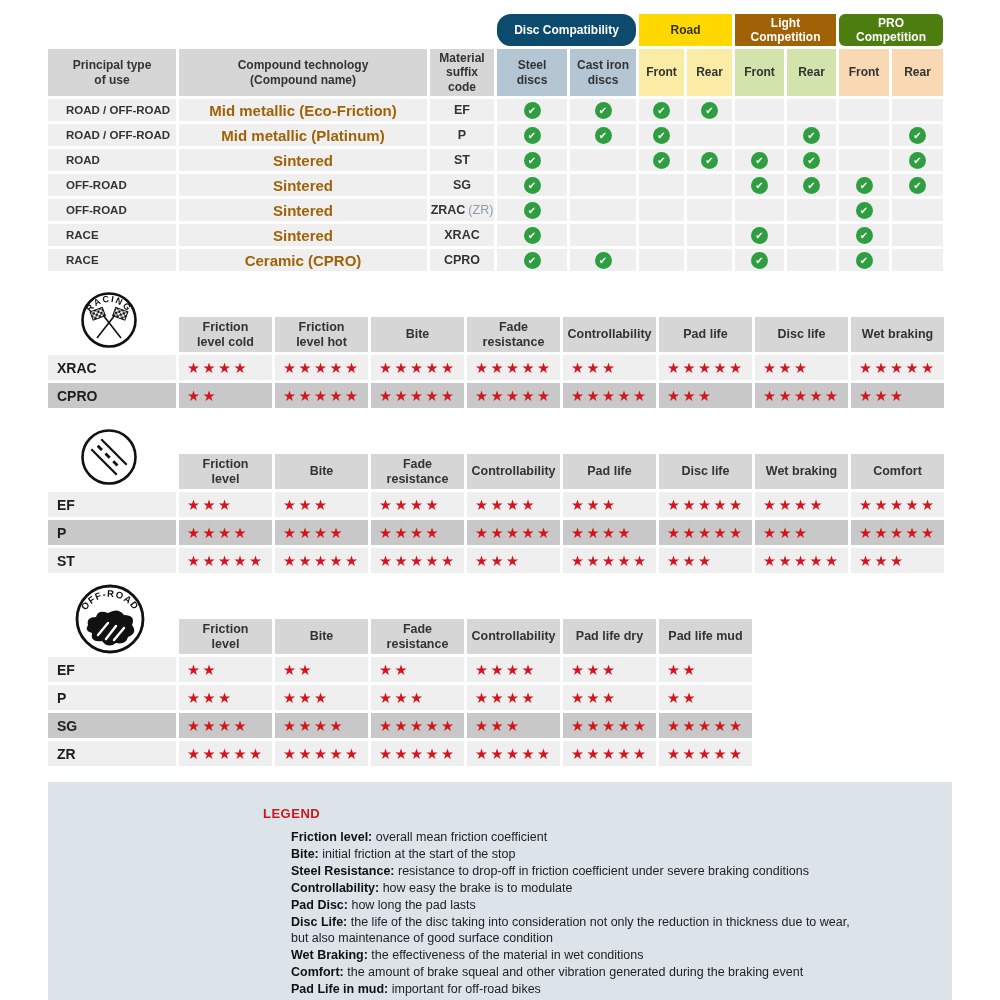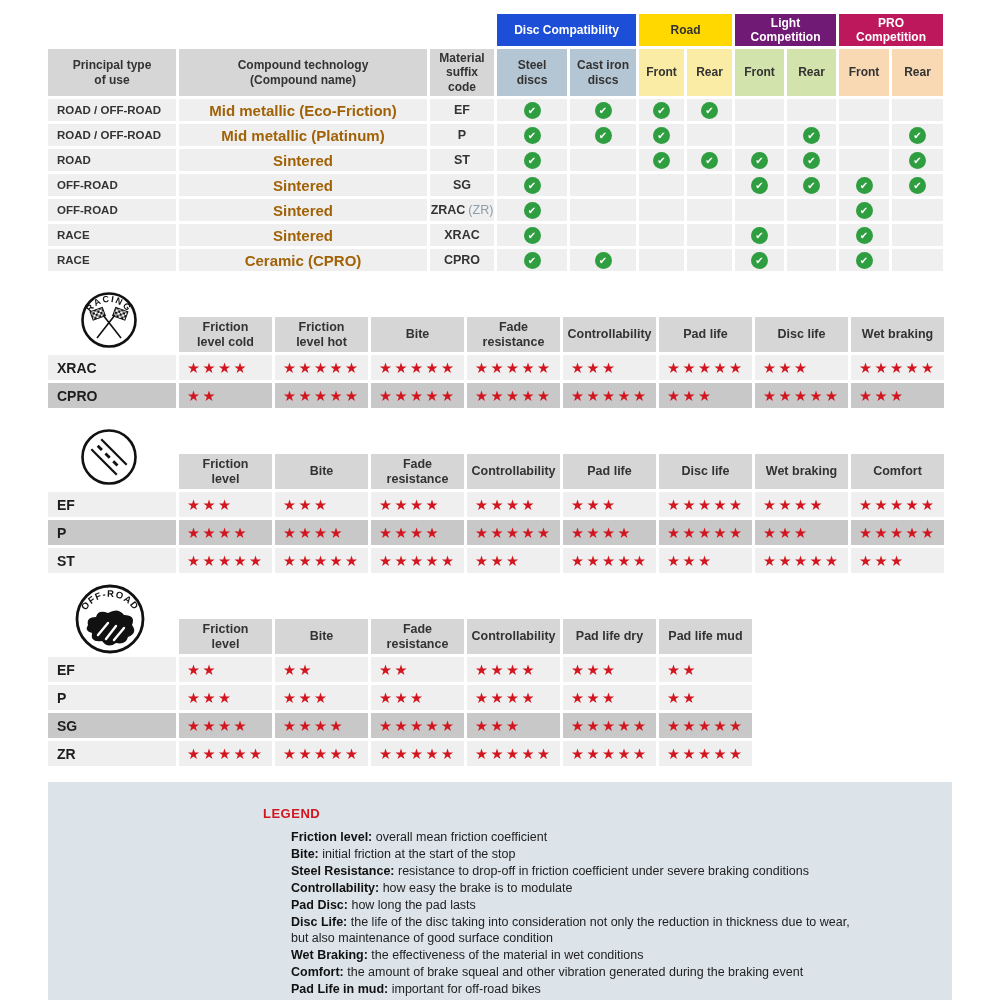--- a/index.html
+++ b/index.html
@@ -14,21 +14,21 @@
   }
   .page { padding: 14px 48px 0 48px; }
   .grid { display: grid; gap: 3px; }
   #compat-grid { grid-template-columns: 128px 248px 64px 70px 66px 45px 45px 49px 49px 50px 51px; }
   .c { display: flex; align-items: center; justify-content: center; text-align: center;
        background: var(--row-light); min-height: 22px; font-size: 12px; padding: 2px 3px; }
   .spacer { background: transparent; }
   .group { min-height: 18px; font-weight: bold; font-size: 12px; }
   .hdr { background: var(--header-gray); font-weight: bold; min-height: 34px;
          white-space: pre-line; line-height: 1.2; font-size: 12px; color: #333; }
-  .use { justify-content: flex-start; text-align: left; padding-left: 9px;
+  .use { justify-content: flex-start; text-align: left; padding-left: 18px;
          font-weight: bold; font-size: 11.5px; color: #333; }
   .compound { font-weight: bold; font-size: 15px; color: #a16207; }
   .code { font-weight: bold; font-size: 12.5px; color: #333; }
   .code-note { color: #8d9ca8; font-weight: normal; margin-left: 3px; }
   .check-dot { width: 17px; height: 17px; border-radius: 50%; background: var(--check-green);
                color: #fff; font-size: 10px; display: flex; align-items: center; justify-content: center; }
   .rating-section { position: relative; margin-top: 46px; }
   .rating-grid { grid-template-columns: 128px repeat(8, 93px); }
   #offroad-grid { grid-template-columns: 128px repeat(6, 93px); }
   .rg-corner { background: transparent; }
@@ -46,24 +46,24 @@
   .legend-line { font-size: 12.5px; line-height: 1.35; color: #222; padding-left: 28px; }
   .legend-line b { color: #111; }
 </style>
 </head>
 <body style="--star-red: #d2151e; --check-green: #2f9e41; --header-gray: #d6d6d6; --row-light: #efefef; --row-highlight: #c8c8c8; --legend-bg: #dce3e9;">
 
 <div class="page">
 
   <div class="grid" id="compat-grid">
       <div class="c spacer" style="grid-column: span 3;"></div>
-      <div class="c group" style="grid-column: span 2; background: #1d4ed8; color: rgb(255, 255, 255);">Disc Compatibility</div>
+      <div class="c group" style="grid-column: span 2; background: #0c4a6e; color: rgb(255, 255, 255); border-radius: 14px;">Disc Compatibility</div>
       <div class="c group" style="grid-column: span 2; background: rgb(255, 216, 0); color: rgb(51, 51, 51);">Road</div>
-      <div class="c group" style="grid-column: span 2; background: #701a75; color: rgb(255, 255, 255);">Light Competition</div>
-      <div class="c group" style="grid-column: span 2; background: #be185d; color: rgb(255, 255, 255);">PRO Competition</div>
+      <div class="c group" style="grid-column: span 2; background: #a16207; color: rgb(255, 255, 255);">Light Competition</div>
+      <div class="c group" style="grid-column: span 2; background: #4d7c0f; color: rgb(255, 255, 255); border-radius: 6px;">PRO Competition</div>
       <div class="c hdr">Principal type
 of use</div>
       <div class="c hdr">Compound technology
 (Compound name)</div>
       <div class="c hdr">Material
 suffix code</div>
       <div class="c hdr" style="background: rgb(180, 197, 211);">Steel
 discs</div>
       <div class="c hdr" style="background: rgb(180, 197, 211);">Cast iron
 discs</div>

